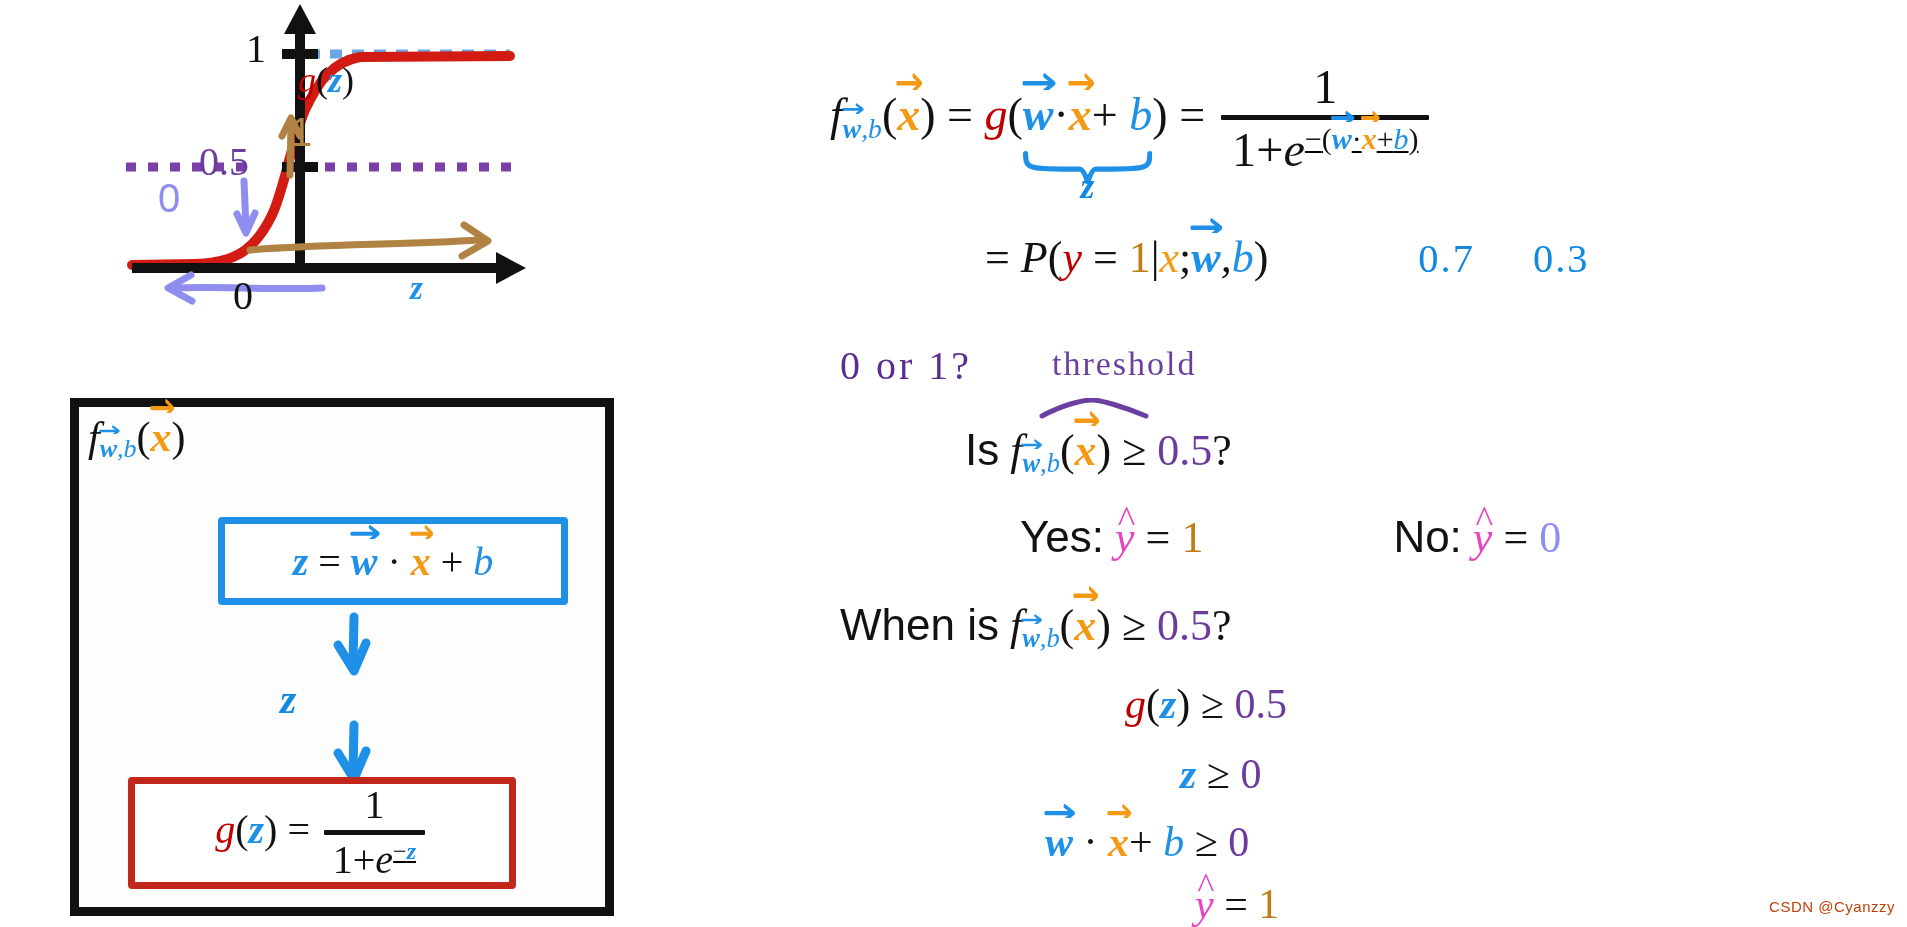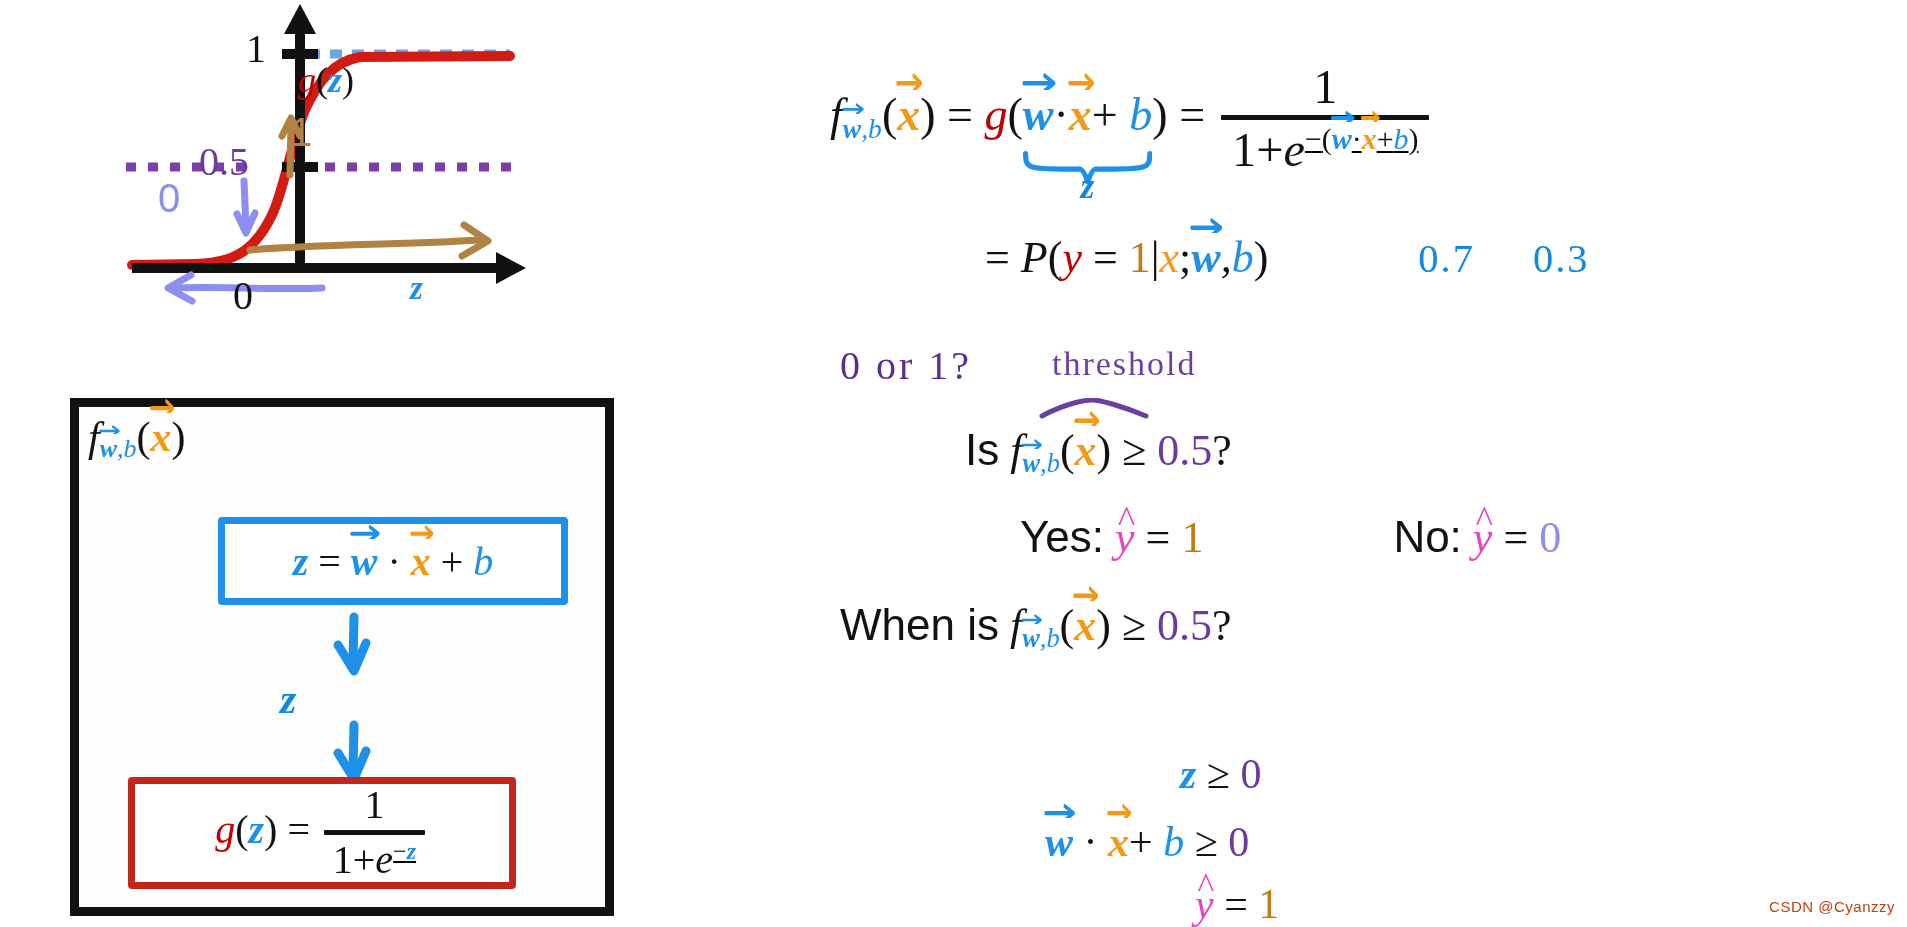--- a/index.html
+++ b/index.html
@@ -292,20 +292,23 @@
               <svg viewBox="0 0 40 12" preserveAspectRatio="none">
                 <path d="M2,8 L34,8 M26,3 L37,8 L26,13" stroke="#1e90e8" stroke-width="3" fill="none" stroke-linecap="round" stroke-linejoin="round"></path>
               </svg>
             </span><span>w</span></span><span class="mi blue">,</span><span class="mi blue">b</span></span><span class="mir blk">(</span><span class="vec mb orange"><span class="arw">
             <svg viewBox="0 0 40 12" preserveAspectRatio="none">
               <path d="M2,8 L34,8 M26,3 L37,8 L26,13" stroke="#f39914" stroke-width="3" fill="none" stroke-linecap="round" stroke-linejoin="round"></path>
             </svg>
           </span><span>x</span></span><span class="mir blk">)</span><span class="mir blk">&nbsp;</span><span class="mir blk">≥</span><span class="mir blk">&nbsp;</span><span class="mir purple">0.5</span><span class="mir blk">?</span>
     </div>
 
+    <div class="line l-gz">
+      <span class="mi red">g</span><span class="mir blk">(</span><span class="mb blue">z</span><span class="mir blk">)</span><span class="mir blk">&nbsp;</span><span class="mir blk">≥</span><span class="mir blk">&nbsp;</span><span class="mir purple">0.5</span>
+    </div>
 
     <div class="line l-z0">
       <span class="mb blue">z</span><span class="mir blk">&nbsp;</span><span class="mir blk">≥</span><span class="mir blk">&nbsp;</span><span class="mir purple">0</span>
     </div>
 
     <div class="line l-wxb">
       <span class="vec mb blue"><span class="arw">
             <svg viewBox="0 0 40 12" preserveAspectRatio="none">
               <path d="M2,8 L34,8 M26,3 L37,8 L26,13" stroke="#1e90e8" stroke-width="3" fill="none" stroke-linecap="round" stroke-linejoin="round"></path>
             </svg>

